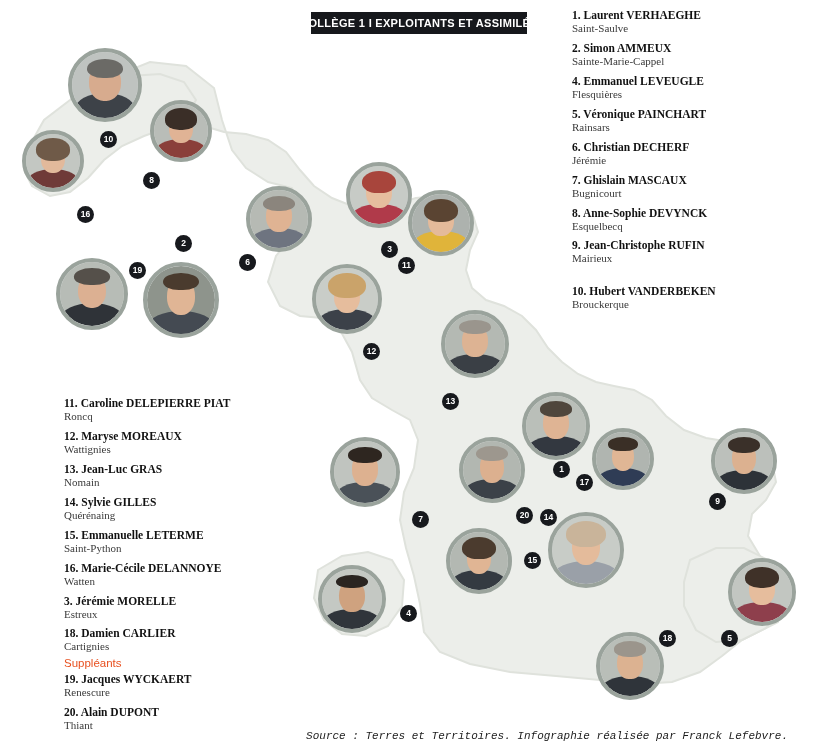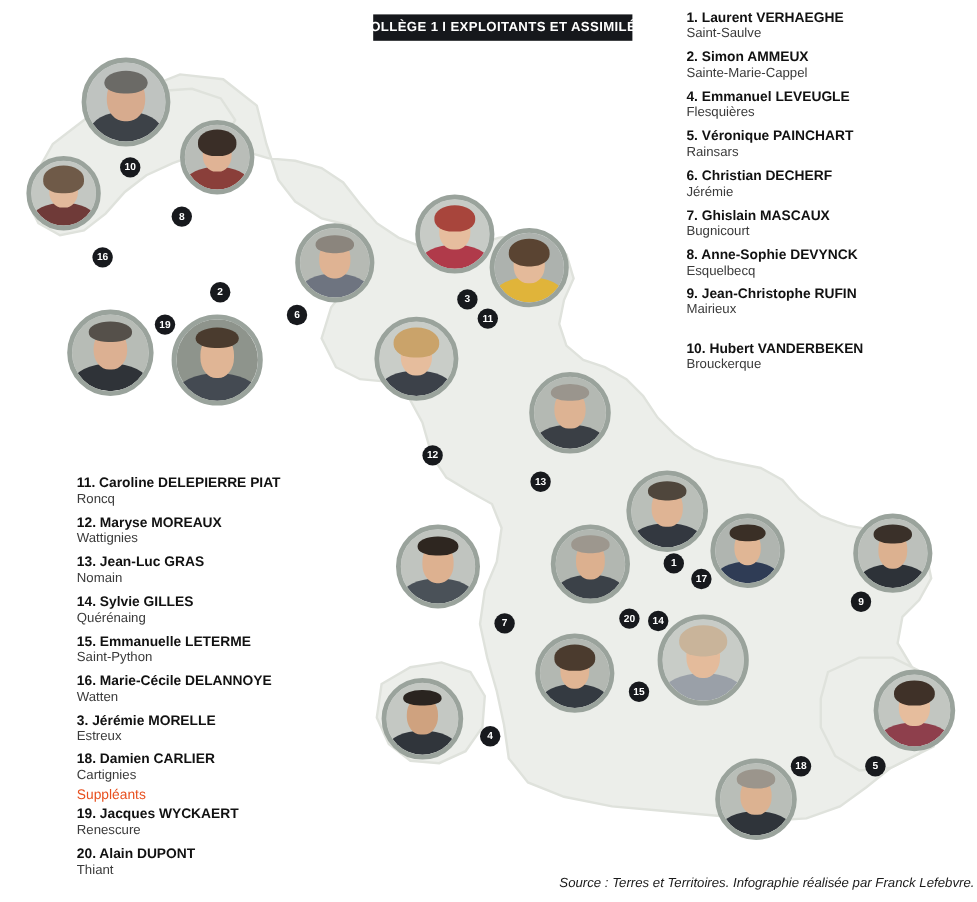--- a/index.html
+++ b/index.html
@@ -87,44 +87,44 @@
 
   
   .legend {
     position: absolute;
     font-size: 11.5px;
     line-height: 1.22;
   }
   #legend-right { left: 572px; top: 8px; width: 235px; }
   #legend-left  { left: 64px;  top: 396px; width: 250px; }
 
-  .legend .entry { margin-bottom: 5.5px; }
+  .legend .entry { margin-bottom: 5.5px; font-family: Liberation Serif, serif; }
   .legend .name {
     font-weight: bold;
     color: #111111;
     white-space: nowrap;
   }
   .legend .town {
     font-weight: normal;
     color: #3a3a3a;
     font-size: 11px;
   }
   .legend .subhead {
     color: #e8501f;
     font-weight: normal;
     font-size: 11.5px;
     margin-bottom: 2px;
   }
 
   
   #source-note {
     position: absolute;
-    right: 2px;
+    right: 26px;
     bottom: 10px;
-    font-family: Liberation Sans, sans-serif;
+    font-family: Liberation Mono, monospace;
     font-style: italic;
     font-size: 11px;
     color: #1b1b1b;
     white-space: nowrap;
   }
 </style>
 </head>
 <body>
 
 <div id="map-wrap">
@@ -363,21 +363,21 @@
   </div>
 <div class="marker" style="left:129px; top:262px;">
     <span>19</span>
   </div>
 <div class="marker" style="left:381px; top:241px;">
     <span>3</span>
   </div>
 <div class="marker" style="left:398px; top:257px;">
     <span>11</span>
   </div>
-<div class="marker" style="left:352px; top:343px;margin-top:28px;">
+<div class="marker" style="left:363px; top:343px;">
     <span>12</span>
   </div>
 <div class="marker" style="left:442px; top:393px;">
     <span>13</span>
   </div>
 <div class="marker" style="left:553px; top:461px;">
     <span>1</span>
   </div>
 <div class="marker" style="left:576px; top:474px;">
     <span>17</span>
@@ -387,21 +387,21 @@
   </div>
 <div class="marker" style="left:516px; top:507px;">
     <span>20</span>
   </div>
 <div class="marker" style="left:540px; top:509px;">
     <span>14</span>
   </div>
 <div class="marker" style="left:709px; top:493px;">
     <span>9</span>
   </div>
-<div class="marker" style="left:524px; top:568px;">
+<div class="marker" style="left:524px; top:552px;">
     <span>15</span>
   </div>
 <div class="marker" style="left:400px; top:605px;">
     <span>4</span>
   </div>
 <div class="marker" style="left:659px; top:630px;">
     <span>18</span>
   </div>
 <div class="marker" style="left:721px; top:630px;">
     <span>5</span>

